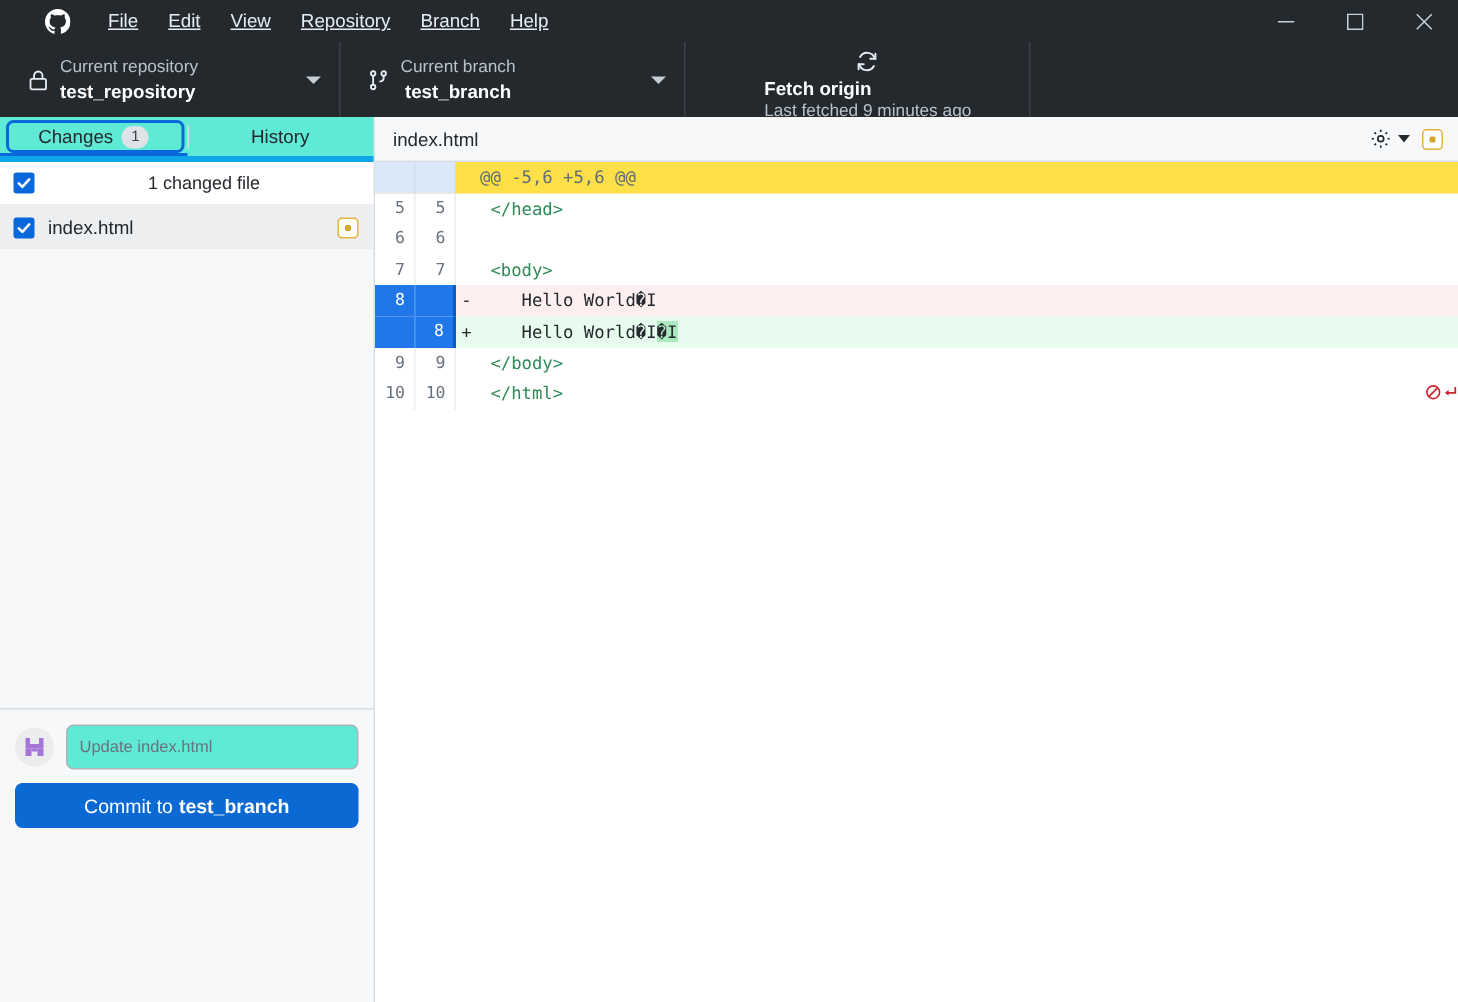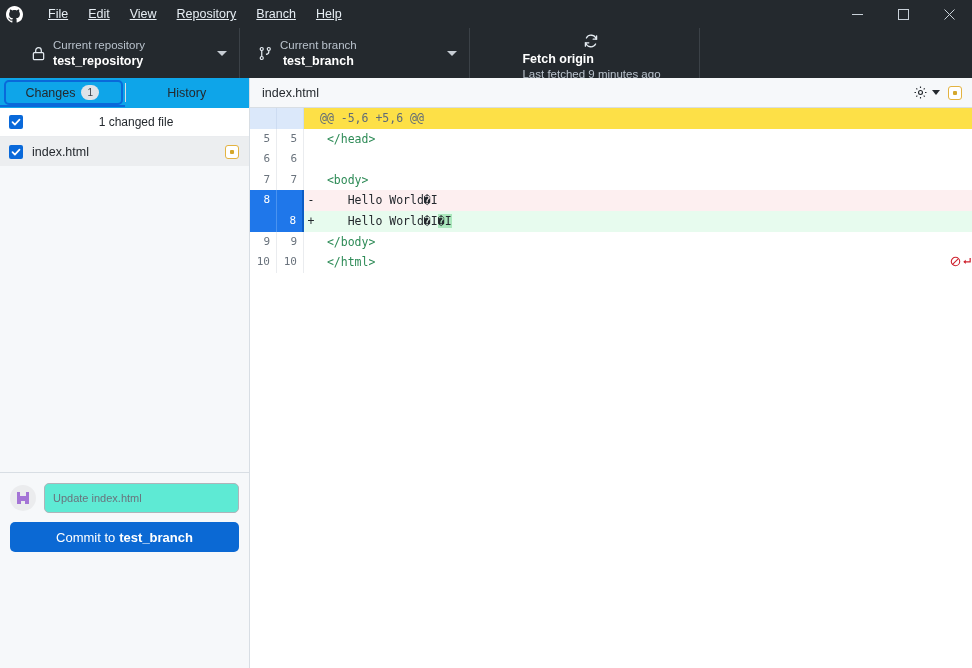--- a/index.html
+++ b/index.html
@@ -9,21 +9,21 @@
     font-size: 12px;
     background: #ffffff;
     overflow: hidden;
     -webkit-font-smoothing: antialiased;
   }
   #app { position: relative; width: 972px; height: 668px; }
 
   
   .titlebar {
     position: absolute; left: 0; top: 0; width: 972px; height: 28px;
-    background: #24292e; display: flex; align-items: center;
+    background: #24292e; display: flex; align-items: center; padding-left: 24px;
   }
   .gh-logo { width: 28px; height: 28px; display: flex; align-items: center; justify-content: center; }
   .menubar { display: flex; align-items: center; height: 28px; margin-left: 10px; }
   .menu-item {
     color: #e6edf3; font-size: 12.5px; padding: 4px 10px; line-height: 16px;
     cursor: default; white-space: nowrap;
   }
   .menu-item u { text-decoration: underline; }
   .wincontrols { position: absolute; right: 0; top: 0; display: flex; height: 28px; }
   .wc { width: 46px; height: 28px; display: flex; align-items: center; justify-content: center; }
@@ -31,39 +31,39 @@
 
   
   .toolbar {
     position: absolute; left: 0; top: 28px; width: 972px; height: 50px;
     background: #24292e; display: flex; align-items: stretch;
   }
   .tb-section {
     display: flex; align-items: center; height: 50px;
     border-right: 1px solid #3b4147; position: relative;
   }
-  .tb-repo { width: 227px; padding-left: 12px; margin-left: 13px; }
+  .tb-repo { width: 227px; padding-left: 12px; }
   .tb-branch { width: 230px; padding-left: 12px; text-align: center; }
   .tb-fetch { width: 230px; padding-left: 12px; flex-direction: column; }
   .tb-icon { width: 26px; flex: 0 0 26px; display: flex; align-items: center; justify-content: center; color: #e6edf3; }
   .tb-text { display: flex; flex-direction: column; justify-content: center; margin-left: 2px; overflow: hidden; }
   .tb-label { color: #b9c2cc; font-size: 11.5px; line-height: 15px; white-space: nowrap; }
   .tb-value { color: #ffffff; font-size: 12.5px; font-weight: bold; line-height: 16px; white-space: nowrap; }
   .tb-caret {
     position: absolute; right: 12px; top: 50%; margin-top: -2px;
     width: 0; height: 0; border-left: 5px solid transparent; border-right: 5px solid transparent;
     border-top: 5px solid #c7cdd4;
   }
 
   
   .sidebar {
     position: absolute; left: 0; top: 78px; width: 250px; height: 590px;
     background: #f6f8fa; border-right: 1px solid #d8dee4;
   }
-  .tabs { display: flex; height: 30px; background: #0ea5e9; border-bottom: 1px solid #0ea5e9; position: relative; }
+  .tabs { display: flex; height: 30px; background: #5eead4; border-bottom: 4px solid #0ea5e9; position: relative; }
   .tab {
     flex: 1; display: flex; align-items: center; justify-content: center; gap: 6px;
     font-size: 12.5px; color: #24292e; position: relative; cursor: default;
   }
   .tab.active-ring::after {
     content: ""; position: absolute; left: 4px; right: 2px; top: 2px; bottom: 2px;
     border: 2px solid #0969da; border-radius: 5px; pointer-events: none;
   }
   .tab-sep { position: absolute; left: 50%; top: 5px; bottom: 5px; width: 1px; background: #d8dee4; }
   .tab-badge {

